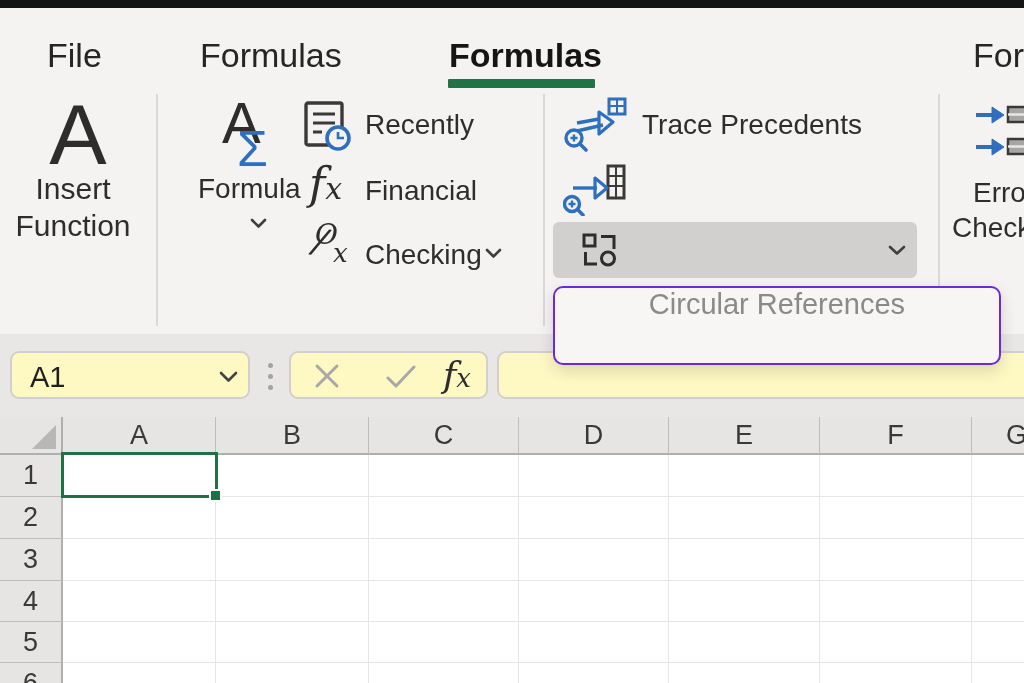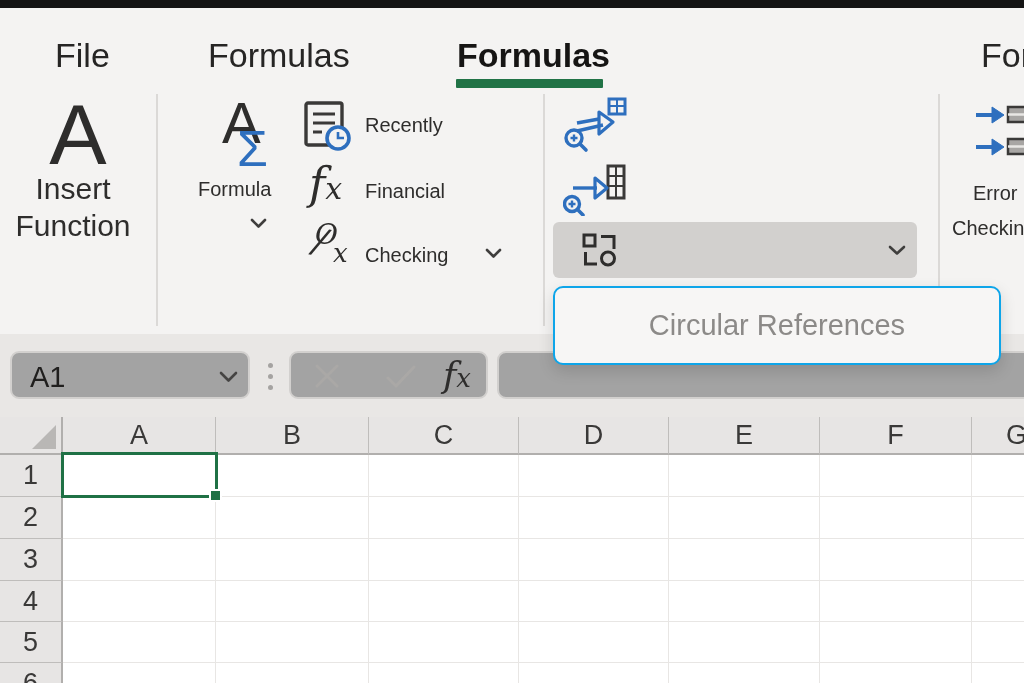--- a/index.html
+++ b/index.html
@@ -11,29 +11,29 @@
     font-family:"Liberation Sans", sans-serif;
     color:#2e2d2c;
     -webkit-font-smoothing:antialiased;
   }
   .abs{position:absolute;}
 
   
   #topbar{left:0;top:0;width:1024px;height:8px;background:#141414;}
 
   
-  #tabbar{left:8px;top:8px;width:814px;height:82px;padding-left:10px;}
+  #tabbar{left:0;top:8px;width:814px;height:82px;padding-left:10px;}
   .tab{position:absolute;top:26px;font-size:34px;line-height:42px;color:#262524;white-space:nowrap;cursor:default;}
   .tab.active{font-weight:700;color:#161514;}
   #tab-underline{left:448px;top:71px;width:147px;height:9px;background:#217346;border-radius:1px;}
 
   
   #ribbon{left:0;top:90px;width:1024px;height:244px;background:#f4f3f2;border-bottom:1px solid #d8d6d4;}
   .vdivider{position:absolute;top:4px;width:2px;height:232px;background:#dbd9d7;}
-  .rlabel{position:absolute;font-size:20px;line-height:34px;color:#2e2d2c;white-space:nowrap;}
+  .rlabel{position:absolute;font-size:28px;line-height:34px;color:#2e2d2c;white-space:nowrap;}
   .biga{position:absolute;font-size:86px;font-weight:300;line-height:80px;color:#2e2d2c;}
   .grouplabel{position:absolute;font-size:26px;color:#3a3938;text-align:center;white-space:nowrap;}
 
   .chev{position:absolute;color:#3f3e3d;}
   .chev svg{display:block;}
 
   
   .as-a{position:absolute;left:200px;top:4px;font-size:58px;font-weight:300;line-height:58px;color:#2e2d2c;}
   .as-sigma{position:absolute;left:217px;top:34px;font-size:50px;font-weight:400;line-height:50px;color:#2e6fbe;}
 
@@ -43,27 +43,27 @@
   
   .logic{position:absolute;left:311px;top:136px;width:42px;height:44px;font-family:"DejaVu Serif", serif;font-style:italic;color:#2e2d2c;}
   .logic .o{position:absolute;left:4px;top:-4px;font-size:28px;}
   .logic .sl{position:absolute;left:7px;top:-2px;font-size:40px;font-style:normal;font-family:"Liberation Sans",sans-serif;transform:rotate(8deg);}
   .logic .x{position:absolute;left:22px;top:16px;font-size:26px;}
 
   
   #error-checking-btn{left:553px;top:132px;width:364px;height:56px;background:#d2d0ce;border-radius:6px;}
 
   
-  #dropdown{left:553px;top:286px;width:444px;height:75px;background:#f7f6f5;border:2px solid #0ea5e9;border-radius:10px;
-            box-shadow:0 6px 16px rgba(0,0,0,.14);z-index:20;display:flex;align-items:center;justify-content:center;}
+  #dropdown{left:553px;top:286px;width:444px;height:75px;background:#f7f6f5;border:2px solid #6d28d9;border-radius:10px;
+            box-shadow:0 6px 16px rgba(0,0,0,.14);z-index:20;display:flex;align-items:flex-start;justify-content:center;}
   #dropdown .item{font-size:29px;color:#8c8a88;}
 
   
   #formulabar{left:0;top:334px;width:1024px;height:83px;background:#e9e7e5;}
-  .fbbox{position:absolute;top:17px;height:48px;background:#a3a3a3;border:2px solid #d2d0ce;border-radius:9px;box-sizing:border-box;}
+  .fbbox{position:absolute;top:17px;height:48px;background:#fef9c3;border:2px solid #d2d0ce;border-radius:9px;box-sizing:border-box;}
   #namebox{left:10px;width:240px;}
   #namebox .val{position:absolute;left:18px;top:8px;font-size:29px;color:#201f1e;}
   #fb-dots{position:absolute;left:268px;top:29px;display:flex;flex-direction:column;gap:6px;}
   #fb-dots i{width:5px;height:5px;border-radius:50%;background:#a5a3a1;}
   #fbactions{left:289px;width:199px;}
   #fbinput{left:497px;width:540px;}
 
   
   #grid{position:absolute;left:0;top:417px;display:grid;
         grid-template-columns:63px 153px 153px 150px 150px 151px 152px 90px;
@@ -159,20 +159,21 @@
         <svg width="66" height="58" viewBox="0 0 66 58">
           <rect x="46" y="3" width="16" height="15" fill="none" stroke="#2e6fbe" stroke-width="3"></rect>
           <path d="M46 10 H62 M54 3 V18" stroke="#2e6fbe" stroke-width="2"></path>
           <path d="M14 27 L36 23 M14 35 L40 29" stroke="#2e6fbe" stroke-width="3.4" fill="none"></path>
           <path d="M36 16 L50 26 L36 38 Z" fill="none" stroke="#2e6fbe" stroke-width="3.2" stroke-linejoin="round"></path>
           <circle cx="11" cy="42" r="8" fill="none" stroke="#2e6fbe" stroke-width="3.4"></circle>
           <path d="M7.5 42 H14.5 M11 38.5 V45.5" stroke="#2e6fbe" stroke-width="2.4"></path>
           <path d="M17 48 L23 54" stroke="#2e6fbe" stroke-width="3.6" stroke-linecap="round"></path>
         </svg>
       </span>
+      <div class="rlabel" style="left:99px;top:14px">Trace Precedents</div>
     </div>
 
     <div class="abs" style="left:0;top:66px;width:360px;height:60px">
       <span style="position:absolute;left:20px;top:2px">
         <svg width="66" height="58" viewBox="0 0 66 58">
           <rect x="45" y="8" width="16" height="32" fill="none" stroke="#3a3938" stroke-width="3"></rect>
           <path d="M45 18 H61 M45 28 H61 M53 8 V40" stroke="#3a3938" stroke-width="2"></path>
           <path d="M10 30 L34 30" stroke="#2e6fbe" stroke-width="3.4"></path>
           <path d="M32 20 L44 30 L32 40 Z" fill="none" stroke="#2e6fbe" stroke-width="3.2" stroke-linejoin="round"></path>
           <circle cx="9" cy="46" r="7.5" fill="none" stroke="#2e6fbe" stroke-width="3.4"></circle>

